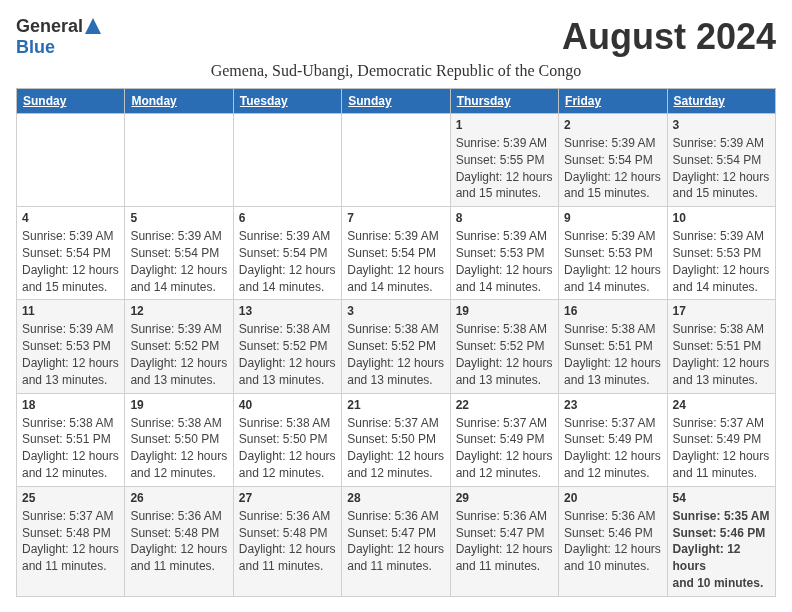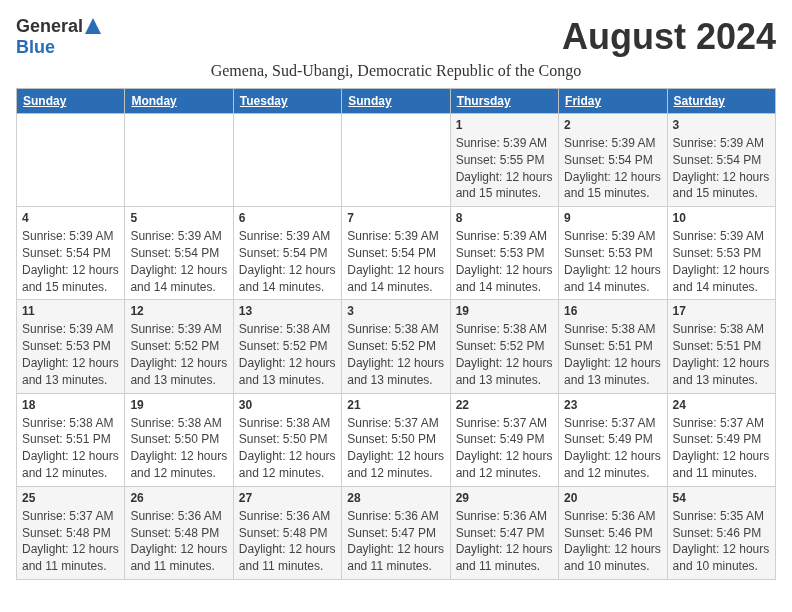--- a/index.html
+++ b/index.html
@@ -260,21 +260,21 @@
 and 12 minutes.</div>
         </td>
         <td>
           <span class="day-number">19</span>
           <div class="day-info" style="white-space: pre-line;">Sunrise: 5:38 AM
 Sunset: 5:50 PM
 Daylight: 12 hours
 and 12 minutes.</div>
         </td>
         <td>
-          <span class="day-number">30</span>
+          <span class="day-number">40</span>
           <div class="day-info" style="white-space: pre-line;">Sunrise: 5:38 AM
 Sunset: 5:50 PM
 Daylight: 12 hours
 and 12 minutes.</div>
         </td>
         <td>
           <span class="day-number">21</span>
           <div class="day-info" style="white-space: pre-line;">Sunrise: 5:37 AM
 Sunset: 5:50 PM
 Daylight: 12 hours
@@ -340,20 +340,20 @@
         </td>
         <td>
           <span class="day-number">20</span>
           <div class="day-info" style="white-space: pre-line;">Sunrise: 5:36 AM
 Sunset: 5:46 PM
 Daylight: 12 hours
 and 10 minutes.</div>
         </td>
         <td>
           <span class="day-number">54</span>
-          <div class="day-info" style="white-space: pre-line;">Sunrise: 5:35 AM
+          <div class="day-info" style="white-space: pre-line; font-weight: bold;">Sunrise: 5:35 AM
 Sunset: 5:46 PM
 Daylight: 12 hours
 and 10 minutes.</div>
         </td>
       </tr>
     </tbody>
 </table>
 
 </body></html>

